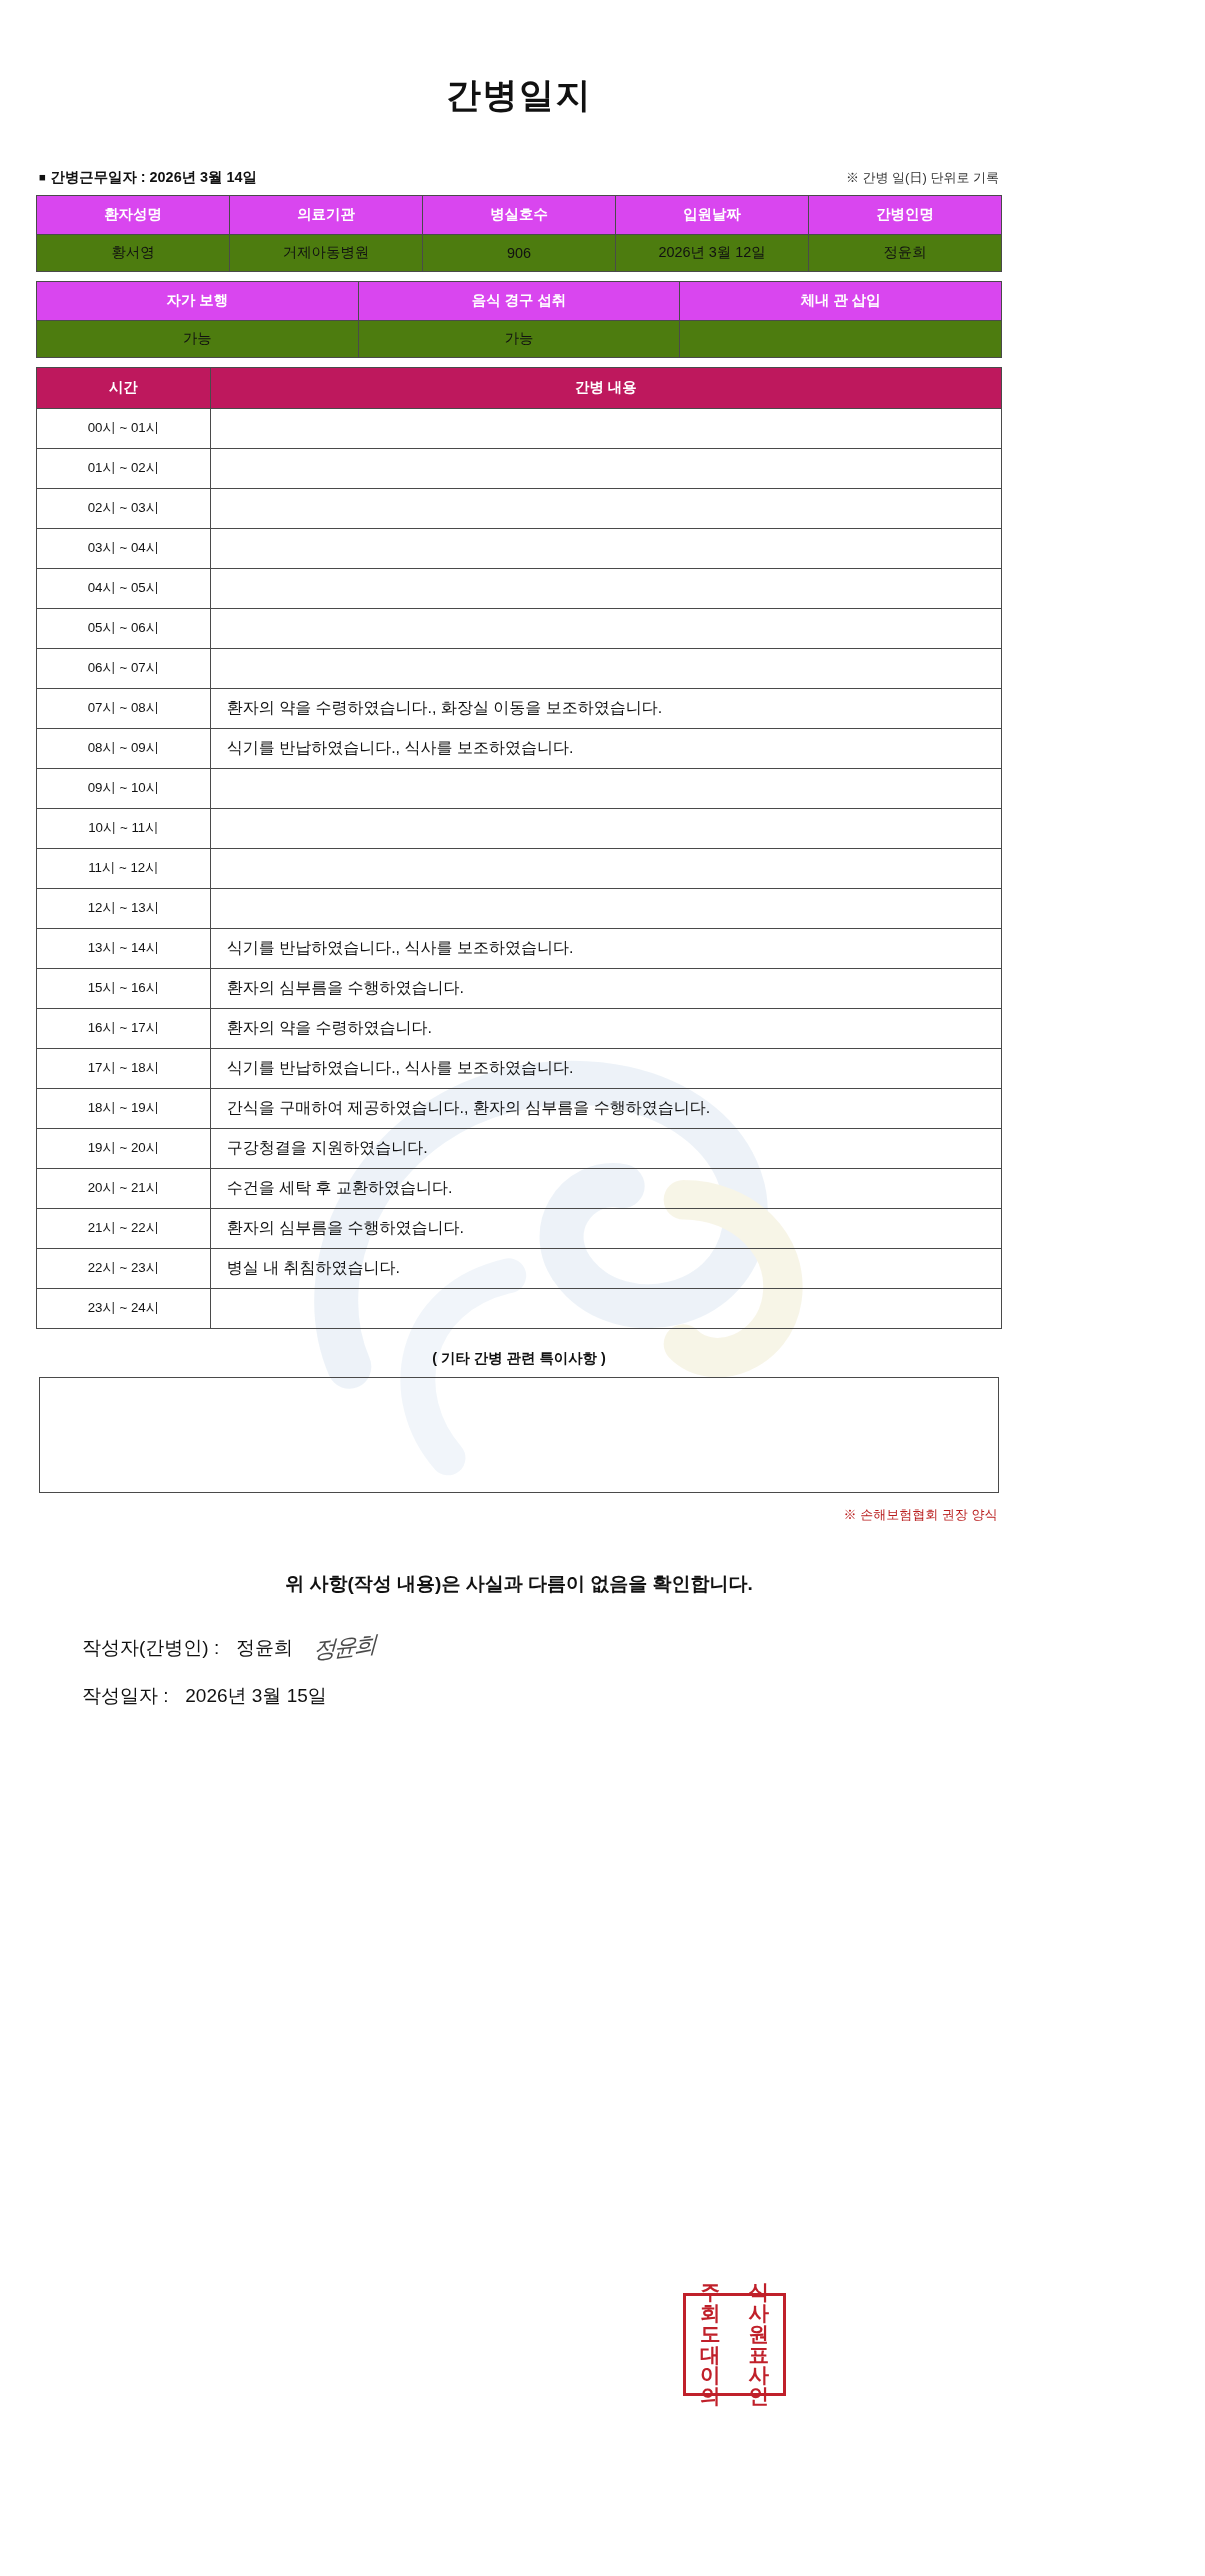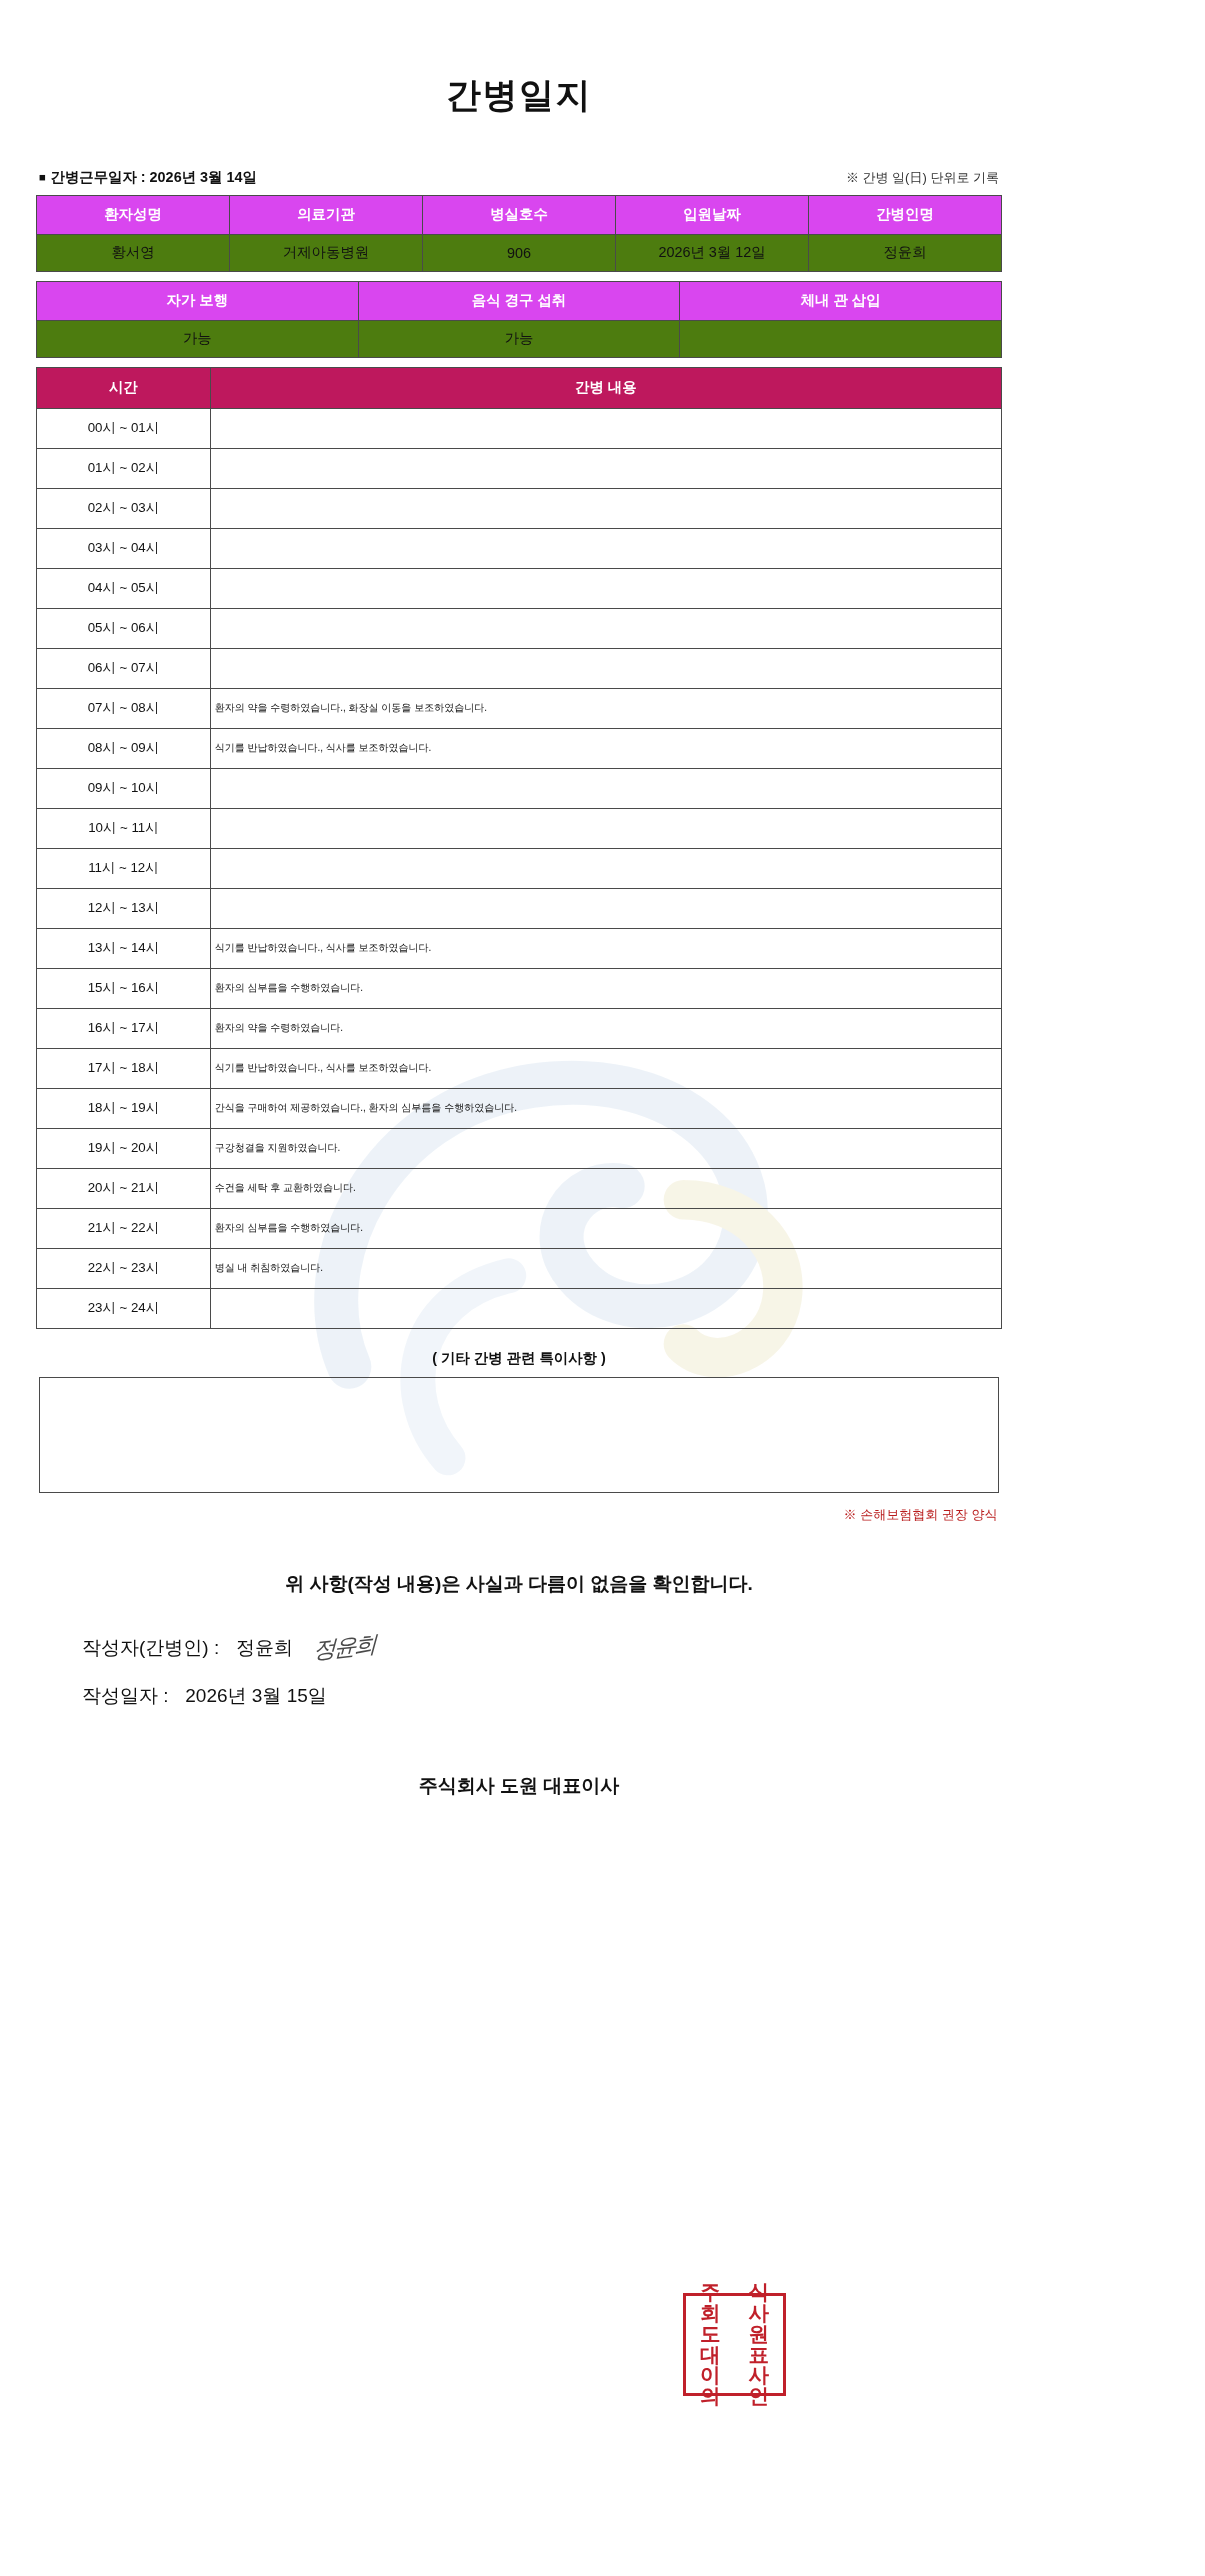--- a/index.html
+++ b/index.html
@@ -110,22 +110,22 @@
     font-size: 13px;
     background: transparent;
   }
   table.timetable td.time {
     text-align: center;
     width: 213px;
     font-size: 13.3px;
   }
   table.timetable td.note {
     text-align: left;
-    padding-left: 4px;
-    font-size: 10px;
+    padding-left: 16px;
+    font-size: 16px;
   }
 
   .etc-title {
     text-align: center;
     font-size: 14.4px;
     font-weight: bold;
     margin: 20px 0 9px 0;
   }
   .etc-box {
     border: 0.8px solid #4a4a4a;
@@ -389,21 +389,20 @@
         <span class="label">작성자(간병인) :</span>
         <span class="value">정윤희</span>
         <span class="signature">정윤희</span>
       </div>
       <div class="signline">
         <span class="label">작성일자 :</span>
         <span class="value">2026년 3월 15일</span>
       </div>
     </div>
 
-    <div class="company">주식회사 도원   대표이사</div>
   </div>
 
   <div class="stamp">
     <span>주</span>
     <span>식</span>
     <span>회</span>
     <span>사</span>
     <span>도</span>
     <span>원</span>
     <span>대</span>

